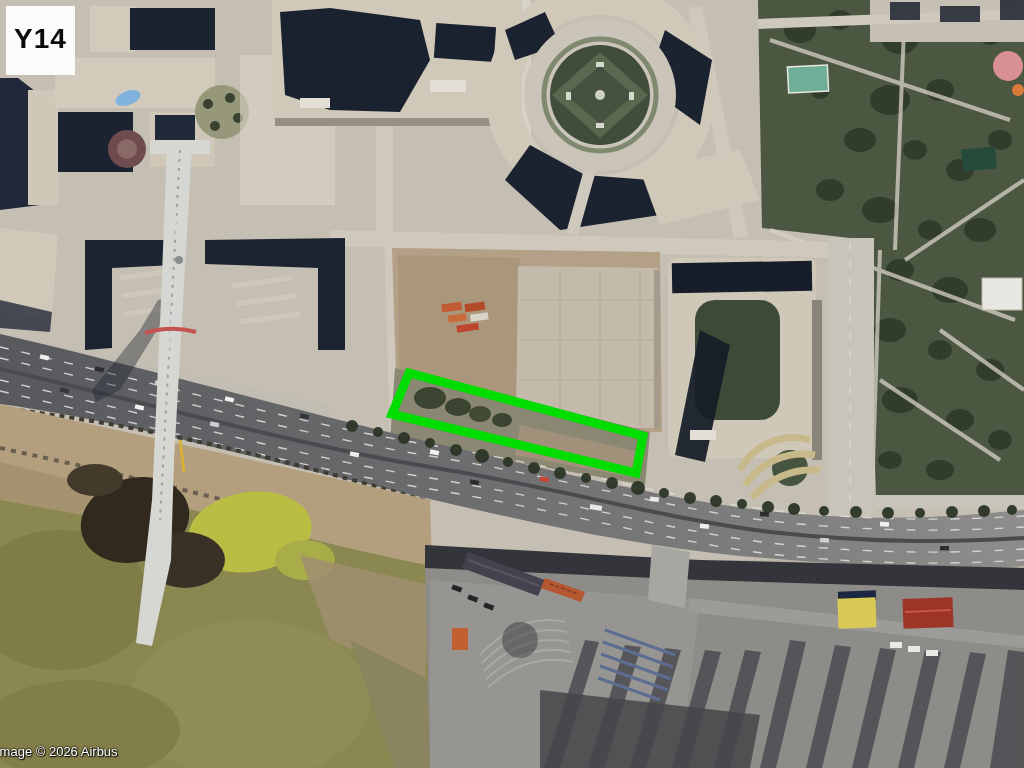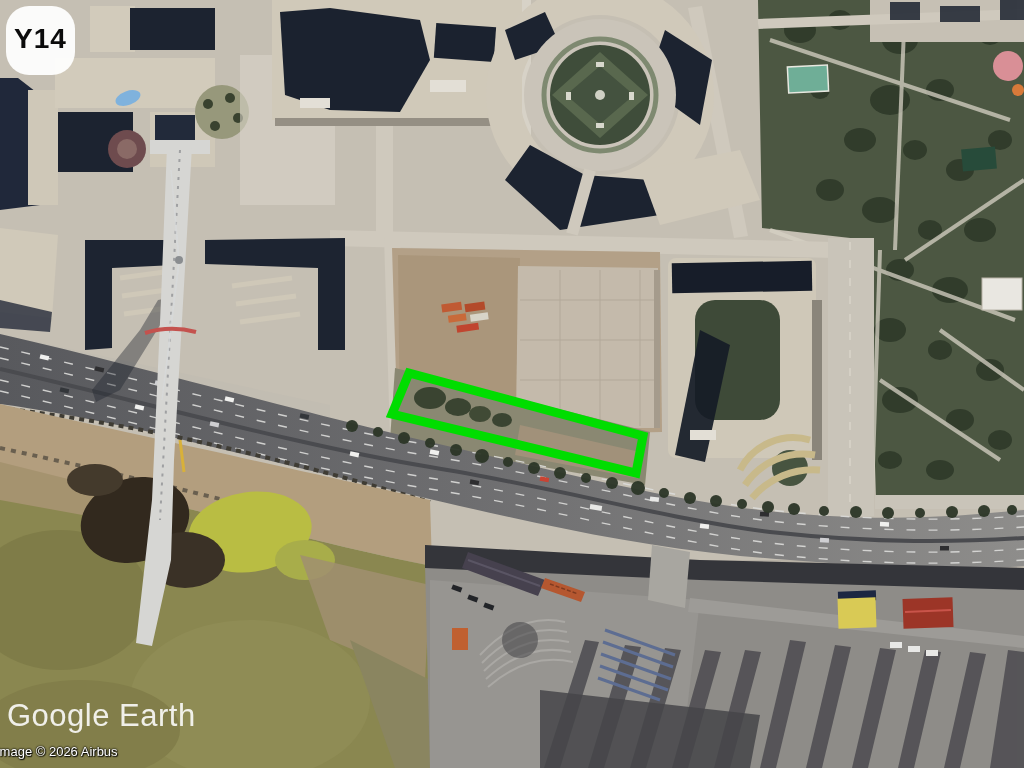--- a/index.html
+++ b/index.html
@@ -7,21 +7,21 @@
     position:relative;width:1024px;height:768px;overflow:hidden;
     font-family:"Liberation Sans",sans-serif;background:#b7b1a6;
   }
   .scene{position:absolute;left:0;top:0;width:1024px;height:768px;display:block;}
   .overlay-svg{position:absolute;left:0;top:0;width:1024px;height:768px;pointer-events:none;}
   .tile-label{
     position:absolute;left:6px;top:6px;width:69px;height:69px;
     background:rgba(255,255,255,0.93);
     display:flex;align-items:center;justify-content:center;
     font-size:28px;font-weight:bold;color:#0b0b0b;letter-spacing:1px;
-    padding-bottom:4px;box-sizing:border-box;border-radius:23px;
+    padding-bottom:4px;box-sizing:border-box;
   }
   .watermark{
     position:absolute;left:7px;top:698px;
     font-size:31px;font-weight:400;color:rgba(255,255,255,0.88);
     letter-spacing:0.5px;white-space:nowrap;
   }
   .attribution{
     position:absolute;left:-4px;top:744px;
     font-size:13px;color:#ffffff;white-space:nowrap;
     text-shadow:0 0 2px #000,0 0 2px #000,1px 1px 1px rgba(0,0,0,0.85);
@@ -374,15 +374,14 @@
       <path d="M145,333 Q170,325 196,332" stroke="#c4524e" stroke-width="4" fill="none"></path>
       <path d="M180,440 L184,472" stroke="#d8b13a" stroke-width="3"></path>
     </g>
   </svg>
 
   <svg class="overlay-svg" viewBox="0 0 1024 768" xmlns="http://www.w3.org/2000/svg">
     <polygon fill="none" stroke-width="9" stroke-linejoin="miter" points="409,373 643,436 636,473 392,414" stroke="#00dd00"></polygon>
   </svg>
 
   <div class="tile-label">Y14</div>
-  <div class="watermark">Google Earth</div>
   <div class="attribution">Image © 2026 Airbus</div>
 </div>
 
 </body></html>

